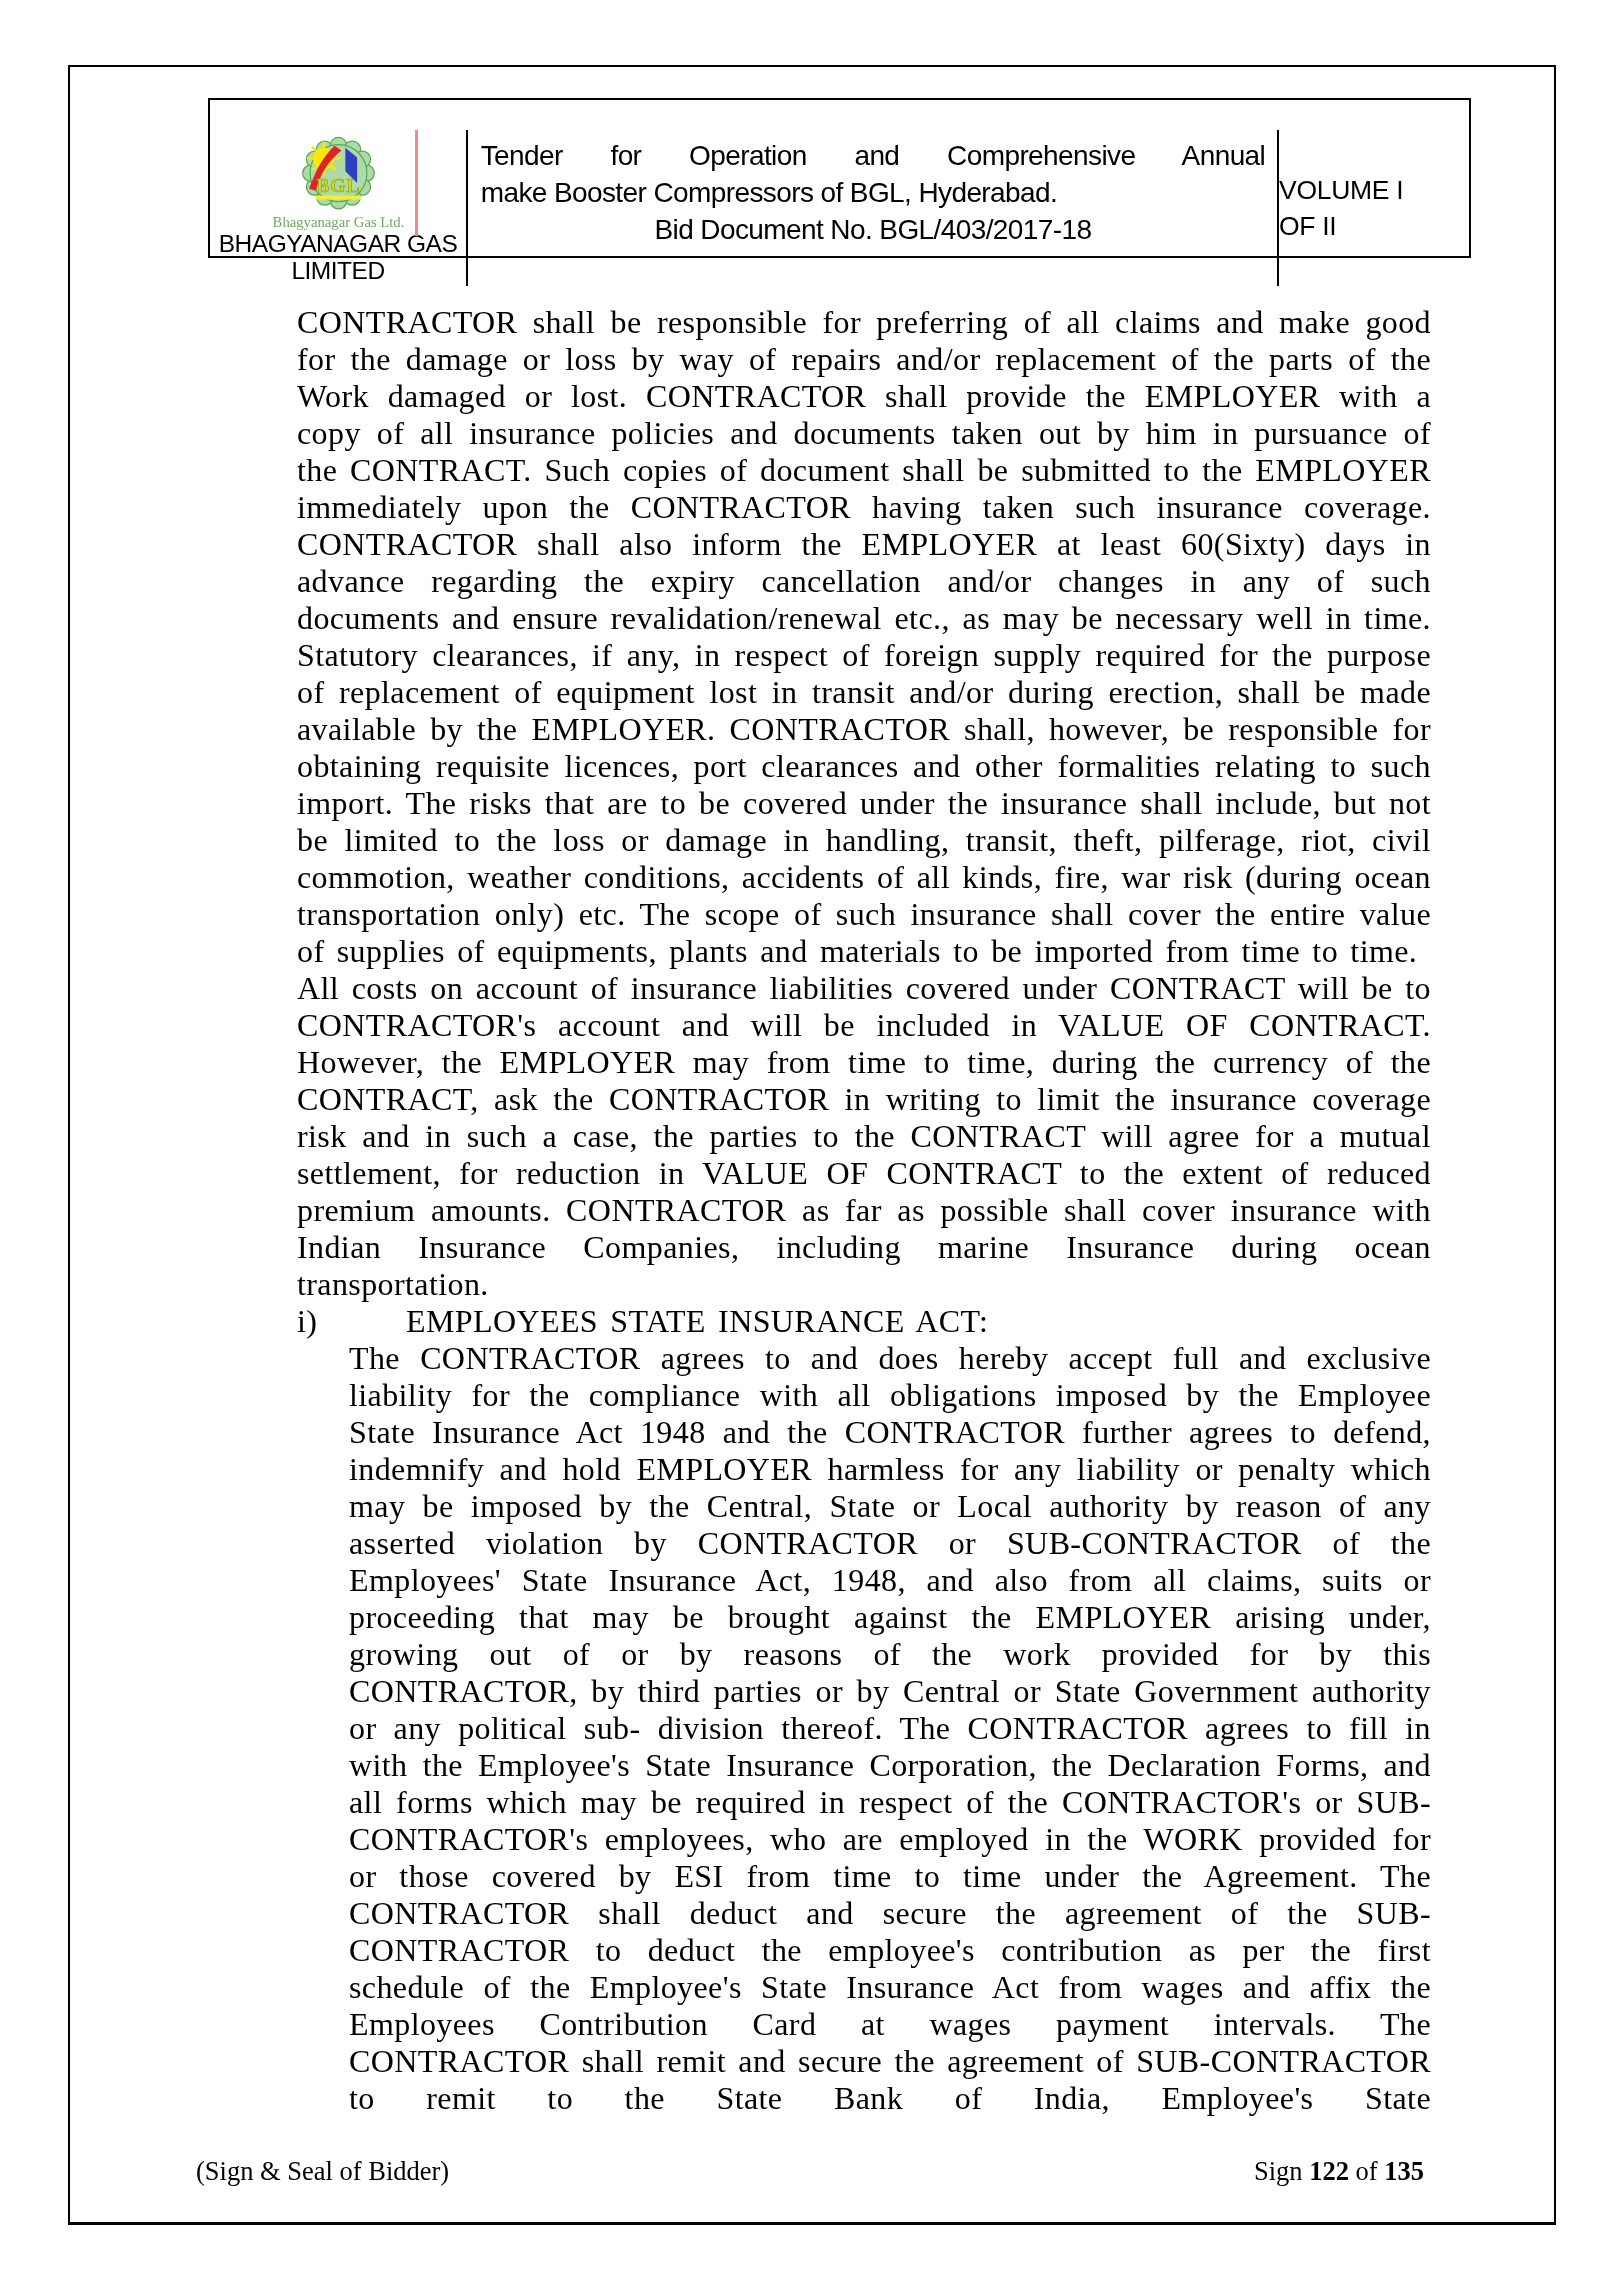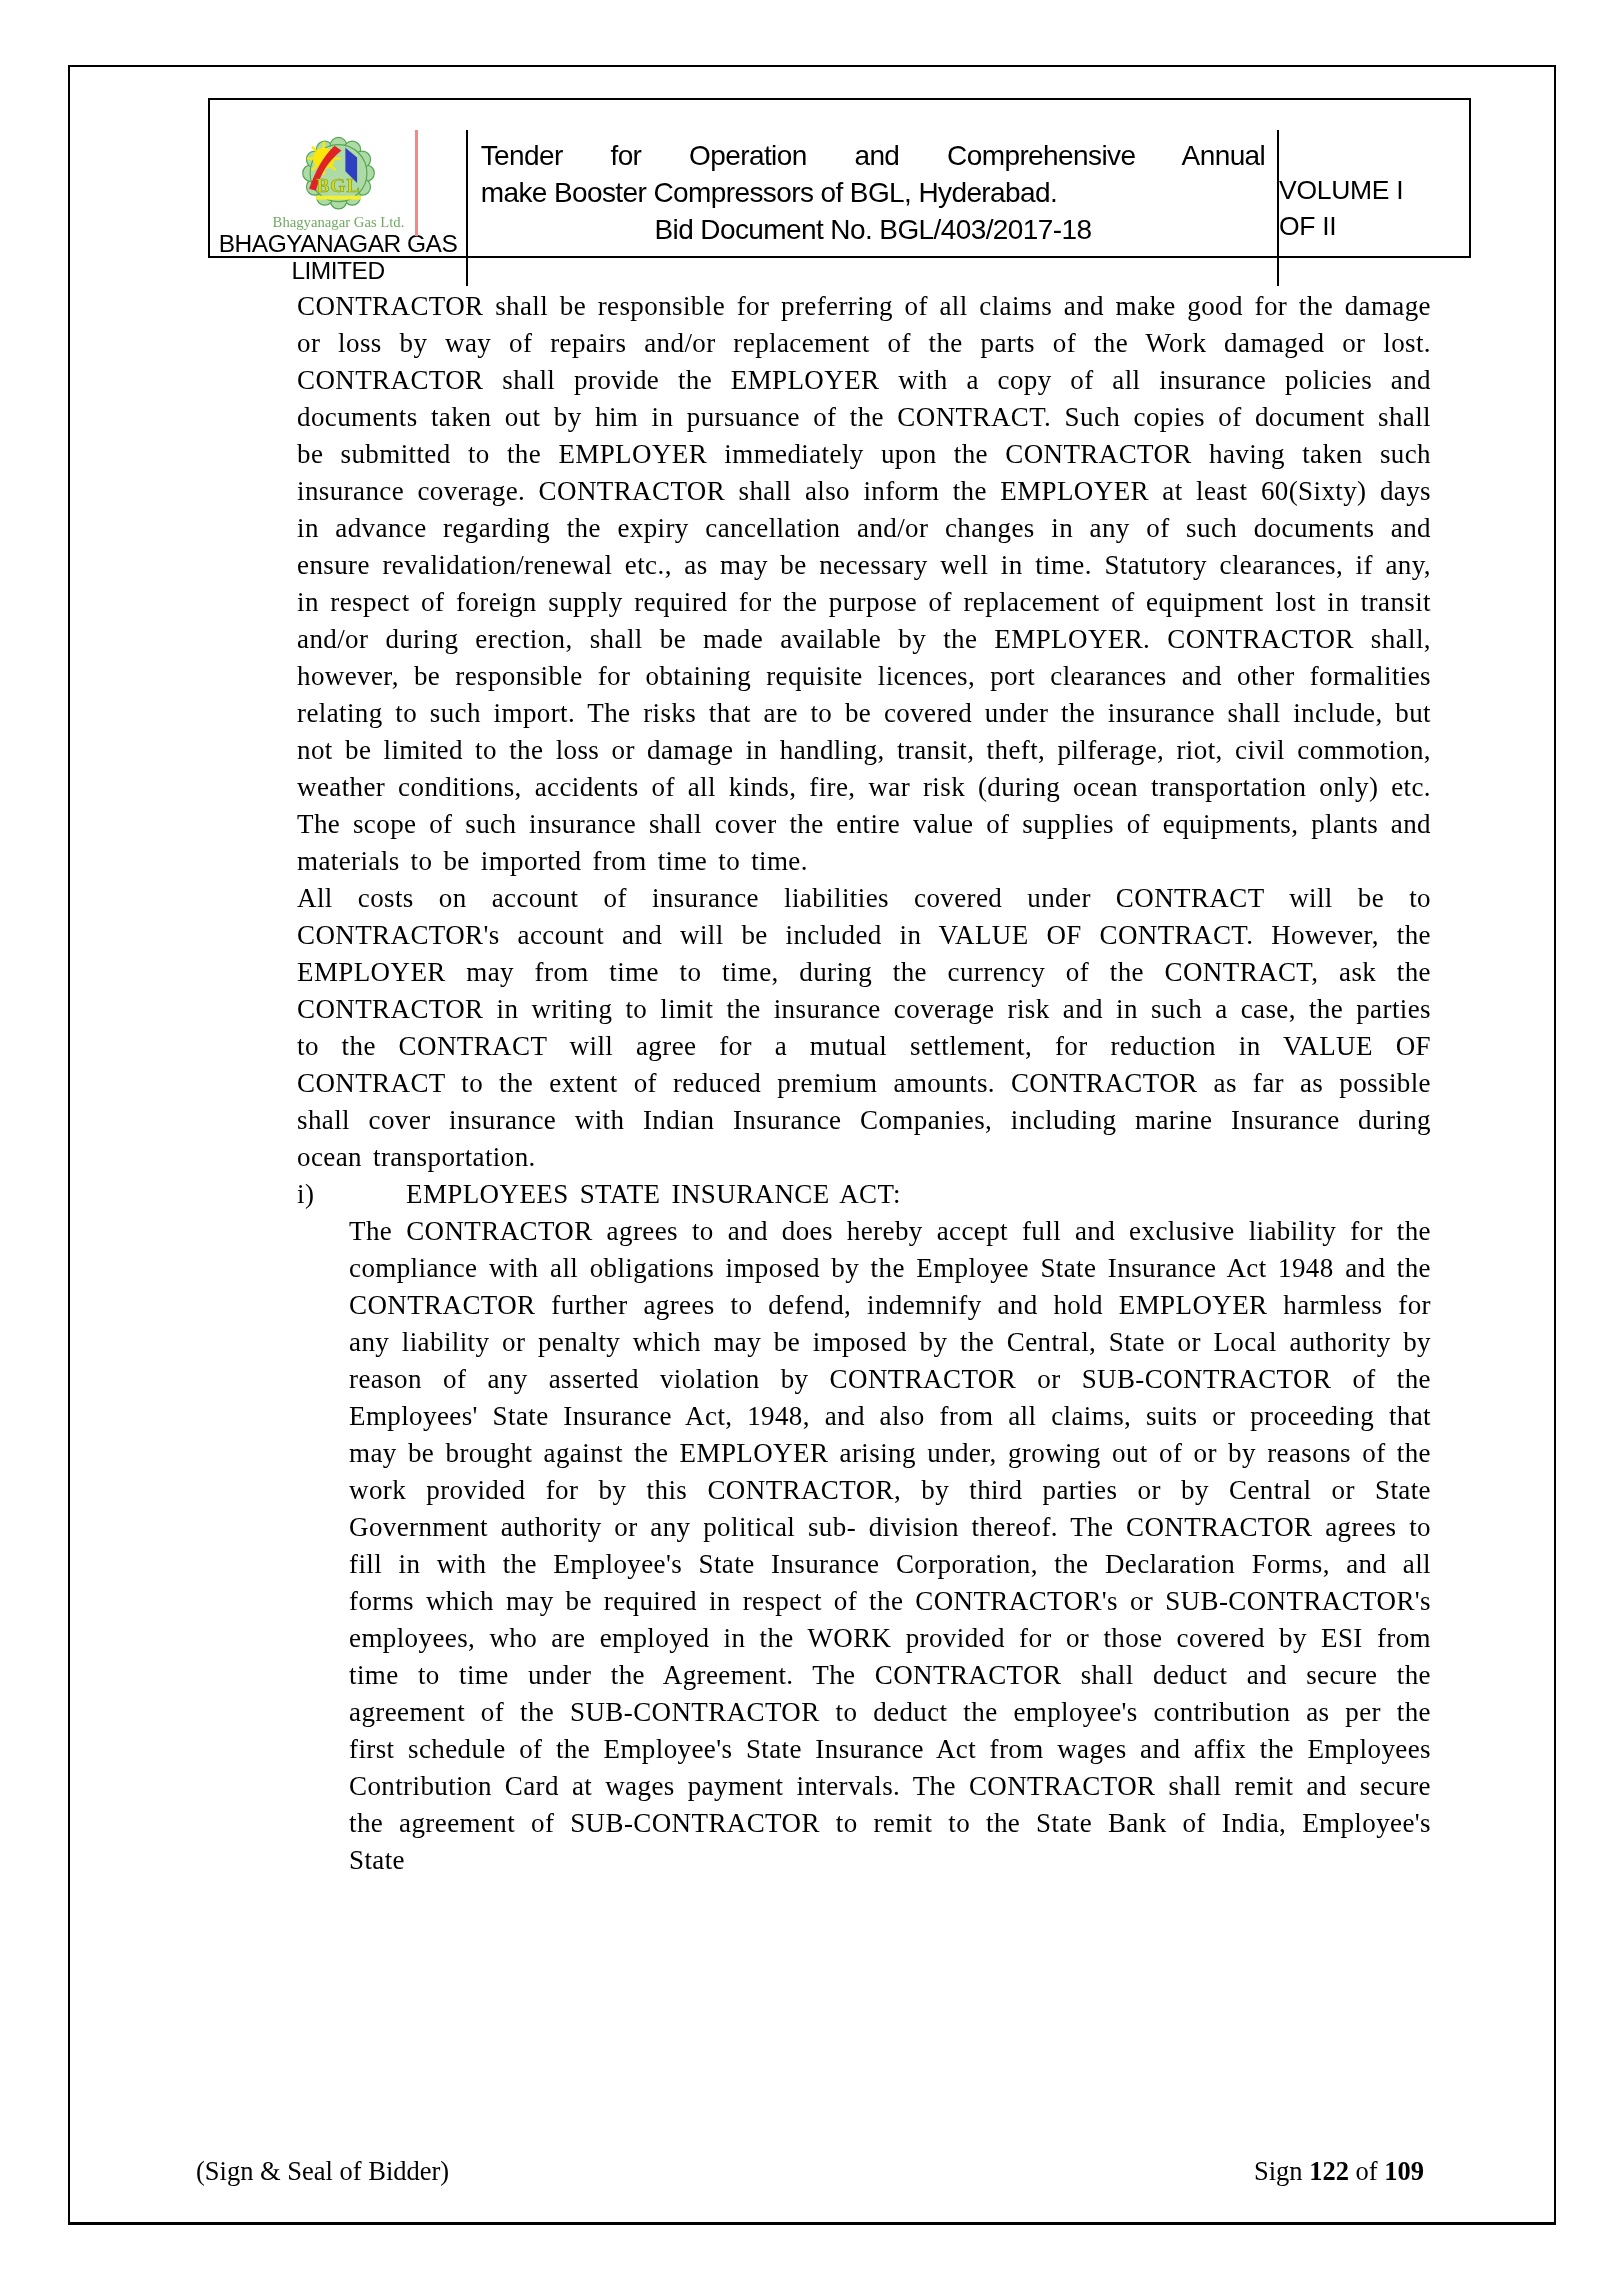--- a/index.html
+++ b/index.html
@@ -43,22 +43,22 @@
   .t-left  { text-align:left; }
   .t-center{ text-align:center; }
   .volume-cell {
     flex:1; border-right:none;
     display:flex; flex-direction:column; align-items:flex-start; justify-content:center;
     font-family:"Liberation Sans", sans-serif;
     font-size:26.5px; line-height:36px; letter-spacing:-0.3px; text-align:center;
   }
   
   .doc-content {
-    position:absolute; left:297px; top:288px; width:1134px;
-    font-size:27px; line-height:37px; text-align:justify;
+    position:absolute; left:297px; top:304px; width:1134px;
+    font-size:32px; line-height:37px; text-align:justify;
     letter-spacing:0.4px; word-spacing:3.9px;
   }
   .para { text-align:justify; }
   .esi-heading { text-align:left; }
   .esi-marker { display:inline-block; width:109px; }
   .esi-para {
     margin-left:52px; text-align:justify; text-align-last:justify;
   }
   
   .footer-left  { position:absolute; left:196px; top:2156px; font-size:26.5px; }
@@ -134,15 +134,15 @@
   </div>
   <div class="esi-para">The CONTRACTOR agrees to and does hereby accept full and exclusive liability for the compliance with all obligations imposed by the Employee State Insurance Act 1948 and the CONTRACTOR further agrees to defend, indemnify and hold EMPLOYER harmless for any liability or penalty which may be imposed by the Central, State or Local authority by reason of any asserted violation by CONTRACTOR or SUB-CONTRACTOR of the Employees' State Insurance Act, 1948, and also from all claims, suits or proceeding that may be brought against the EMPLOYER arising under, growing out of or by reasons of the work provided for by this CONTRACTOR, by third parties or by Central or State Government authority or any political sub- division thereof. The CONTRACTOR agrees to fill in with the Employee's State Insurance Corporation, the Declaration Forms, and all forms which may be required in respect of the CONTRACTOR's or SUB-CONTRACTOR's employees, who are employed in the WORK provided for or those covered by ESI from time to time under the Agreement. The CONTRACTOR shall deduct and secure the agreement of the SUB-CONTRACTOR to deduct the employee's contribution as per the first schedule of the Employee's State Insurance Act from wages and affix the Employees Contribution Card at wages payment intervals. The CONTRACTOR shall remit and secure the agreement of SUB-CONTRACTOR to remit to the State Bank of India, Employee's State</div>
 </div>
 
 <div class="footer-left">(Sign &amp; Seal of Bidder)</div>
 
 <div class="footer-right">
   <span>Sign</span>
   <span class="bold">122</span>
   <span>of</span>
-  <span class="bold">109</span>
+  <span class="bold">135</span>
 </div>
 
 
 </body></html>

